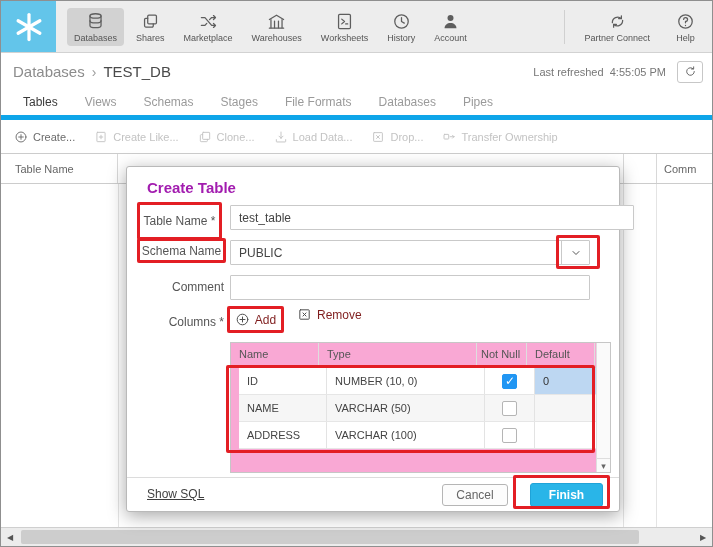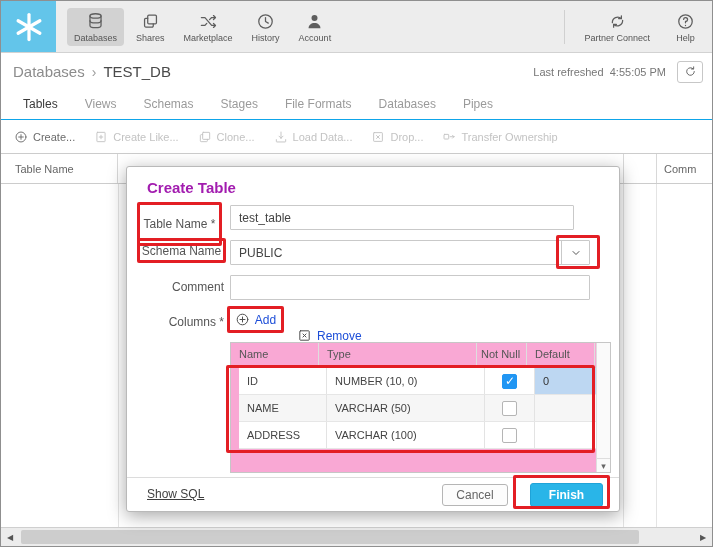--- a/index.html
+++ b/index.html
@@ -23,21 +23,21 @@
   .crumb-row { position:absolute; top:53px; left:0; right:0; height:35px; display:flex; align-items:center; padding:0 9px 0 12px; background:#fff; }
   .crumb-root { font-size:15px; color:#8c8c8c; cursor:pointer; }
   .crumb-sep { font-size:14px; color:#9c9c9c; margin:0 7px; }
   .crumb-current { font-size:15px; color:#4a4a4a; }
   .refresh-meta { margin-left:auto; display:flex; align-items:center; gap:11px; }
   .refreshed { font-size:11px; color:#777; }
   .refresh-btn { width:26px; height:22px; border:1px solid #c7c7c7; border-radius:3px; background:#fff; display:flex; align-items:center; justify-content:center; cursor:pointer; }
   .refresh-btn svg { width:13px; height:13px; stroke:#666; fill:none; stroke-width:1.8; stroke-linecap:round; }
 
   
-  .tabs-row { position:absolute; top:88px; left:0; right:0; height:31px; display:flex; align-items:center; gap:27px; padding-left:22px; border-bottom:1px solid #0ea5e9; background:#fff; }
+  .tabs-row { position:absolute; top:88px; left:0; right:0; height:31px; display:flex; align-items:center; gap:27px; padding-left:22px; border-bottom:5px solid #0ea5e9; background:#fff; }
   .tab { font-size:12px; color:#9a9a9a; cursor:pointer; white-space:nowrap; }
   .tab.active { color:#3a3a3a; }
 
   
   .toolbar-row { position:absolute; top:120px; left:0; right:0; height:32px; display:flex; align-items:center; padding-left:13px; background:#fff; }
   .tool { display:flex; align-items:center; gap:5px; font-size:11px; color:#6b6b6b; margin-right:19px; cursor:pointer; white-space:nowrap;justify-content:space-between; }
   .tool svg { width:14px; height:14px; stroke:currentColor; fill:none; stroke-width:1.6; stroke-linecap:round; stroke-linejoin:round; }
   .tool.disabled { color:#c3c3c3; cursor:default; }
 
   
@@ -61,21 +61,21 @@
   .lbl-plain { text-align:right; }
   .red-box { border:3px solid #e31e24; border-radius:2px; display:flex; align-items:center; justify-content:center; }
   .annot { position:absolute; border:3px solid #e31e24; border-radius:2px; pointer-events:none; z-index:30; }
 
   .f-input { position:absolute; height:25px; border:1px solid #c9c9c9; border-radius:1px; font-size:12px; color:#444; padding:0 8px; font-family:inherit; background:#fff; }
   .f-select { position:absolute; height:25px; border:1px solid #c9c9c9; border-radius:1px; background:#fff; display:flex; align-items:center; cursor:pointer; }
   .f-select-value { font-size:12px; color:#444; padding-left:8px; flex:1; }
   .f-select-arrow { width:28px; align-self:stretch; border-left:1px solid #c9c9c9; display:flex; align-items:center; justify-content:center; }
   .f-select-arrow svg { width:12px; height:12px; stroke:#555; fill:none; stroke-width:2; stroke-linecap:round; stroke-linejoin:round; }
 
-  .mini-btn { display:flex; align-items:center; gap:5px; font-size:12px; color:#1d4ed8; cursor:pointer; white-space:nowrap; }
+  .mini-btn { display:flex; align-items:center; gap:5px; font-size:12px; color:#7f1d1d; cursor:pointer; white-space:nowrap; }
   .mini-btn svg { width:15px; height:15px; stroke:#4f4f4f; fill:none; stroke-width:1.6; stroke-linecap:round; stroke-linejoin:round; }
 
   
   .grid { position:absolute; left:103px; top:175px; width:381px; height:131px; border:1px solid #c6c6c6; background:#f9a8d4; }
   .g-head { display:flex; height:25px; border-bottom:1px solid #c9c9c9; }
   .gh { font-size:11px; color:#555; padding:5px 0 0 8px; border-right:1px solid #dedede; }
   .g-row { display:flex; height:27px; border-bottom:1px solid #e6e6e6; background:#fff;margin-left:8px; }
   .g-row.alt { background:#f6f6f6; }
   .g-cell { font-size:11px; color:#444; padding:7px 0 0 8px; border-right:1px solid #e3e3e3; overflow:hidden; white-space:nowrap; }
   .c-name { width:88px; } .c-type { width:158px; } .c-null { width:50px; padding:0; display:flex; align-items:center; justify-content:center; } .c-def { width:68px; }
@@ -128,20 +128,36 @@
             <path d="M3 7h4.5L16 17h4.5"></path>
             <path d="M3 17h4.5l2.3-2.7"></path>
             <path d="M13.3 9.6 16 7h4.5"></path>
             <path d="m18.3 4.5 2.5 2.5-2.5 2.5"></path>
             <path d="m18.3 14.5 2.5 2.5-2.5 2.5"></path>
           </svg>
         <span class="nav-label">Marketplace</span>
       </div>
       <div class="nav-item">
         <svg viewBox="0 0 24 24">
+            <path d="M3 9.5 12 4l9 5.5"></path>
+            <path d="M5 9.5V20M9.5 11.5V20M14.5 11.5V20M19 9.5V20"></path>
+            <path d="M3 20.5h18"></path>
+          </svg>
+        <span class="nav-label">Warehouses</span>
+      </div>
+      <div class="nav-item">
+        <svg viewBox="0 0 24 24">
+            <rect x="4.5" y="3" width="15" height="18" rx="1.5"></rect>
+            <path d="m8.5 9 3.5 3-3.5 3"></path>
+            <path d="M13.5 15H16"></path>
+          </svg>
+        <span class="nav-label">Worksheets</span>
+      </div>
+      <div class="nav-item">
+        <svg viewBox="0 0 24 24">
             <circle cx="12" cy="12" r="8.5"></circle>
             <path d="M12 7v5l3.5 2"></path>
           </svg>
         <span class="nav-label">History</span>
       </div>
       <div class="nav-item">
         <svg viewBox="0 0 24 24">
             <circle cx="12" cy="7.5" r="3.8" fill="#5e5e5e" stroke="none"></circle>
             <path d="M4.5 20.5c0-4.1 3.4-6.6 7.5-6.6s7.5 2.5 7.5 6.6z" fill="#5e5e5e" stroke="none"></path>
           </svg>
@@ -258,22 +274,22 @@
     <div class="hs-arrow">◀</div>
     <div class="hs-track">
       <div class="hs-thumb"></div>
     </div>
     <div class="hs-arrow">▶</div>
   </div>
 
   <div class="modal">
     <div class="modal-title">Create Table</div>
 
-    <div class="f-label red-box" style="left:10px; top:35px; width:85px; height:44px;">Table Name *</div>
-    <input class="f-input" style="left: 103px; top: 38px; width: 344px;" value="test_table">
+    <div class="f-label red-box" style="left:10px; top:35px; width:85px; height:38px;">Table Name *</div>
+    <input class="f-input" style="left: 103px; top: 38px; width: 404px;" value="test_table">
 
     <div class="f-label red-box" style="left:10px; top:71px; width:89px; height:25px;">Schema Name</div>
     <div class="f-select" style="left:103px; top:73px; width:360px;">
       <span class="f-select-value">PUBLIC</span>
       <span class="f-select-arrow">
         <svg viewBox="0 0 24 24">
             <path d="m6 9 6 6 6-6"></path>
           </svg>
       </span>
     </div>
@@ -285,21 +301,21 @@
     <div class="f-label lbl-plain" style="left:0; top:148px; width:97px;">Columns *</div>
     <div class="red-box" style="position:absolute; left:100px; top:139px; width:57px; height:27px;">
       <div class="mini-btn">
         <svg viewBox="0 0 24 24">
             <circle cx="12" cy="12" r="8.5"></circle>
             <path d="M12 8v8M8 12h8"></path>
           </svg>
         <span>Add</span>
       </div>
     </div>
-    <div class="mini-btn" style="position:absolute; left:170px; top:161px;">
+    <div class="mini-btn" style="position:absolute; left:170px; top:140px;">
       <svg viewBox="0 0 24 24">
           <rect x="4.5" y="4.5" width="15" height="15" rx="1"></rect>
           <path d="m9.5 9.5 5 5m0-5-5 5"></path>
         </svg>
       <span>Remove</span>
     </div>
 
     <div class="grid">
       <div class="g-head">
         <div class="gh c-name">Name</div>

